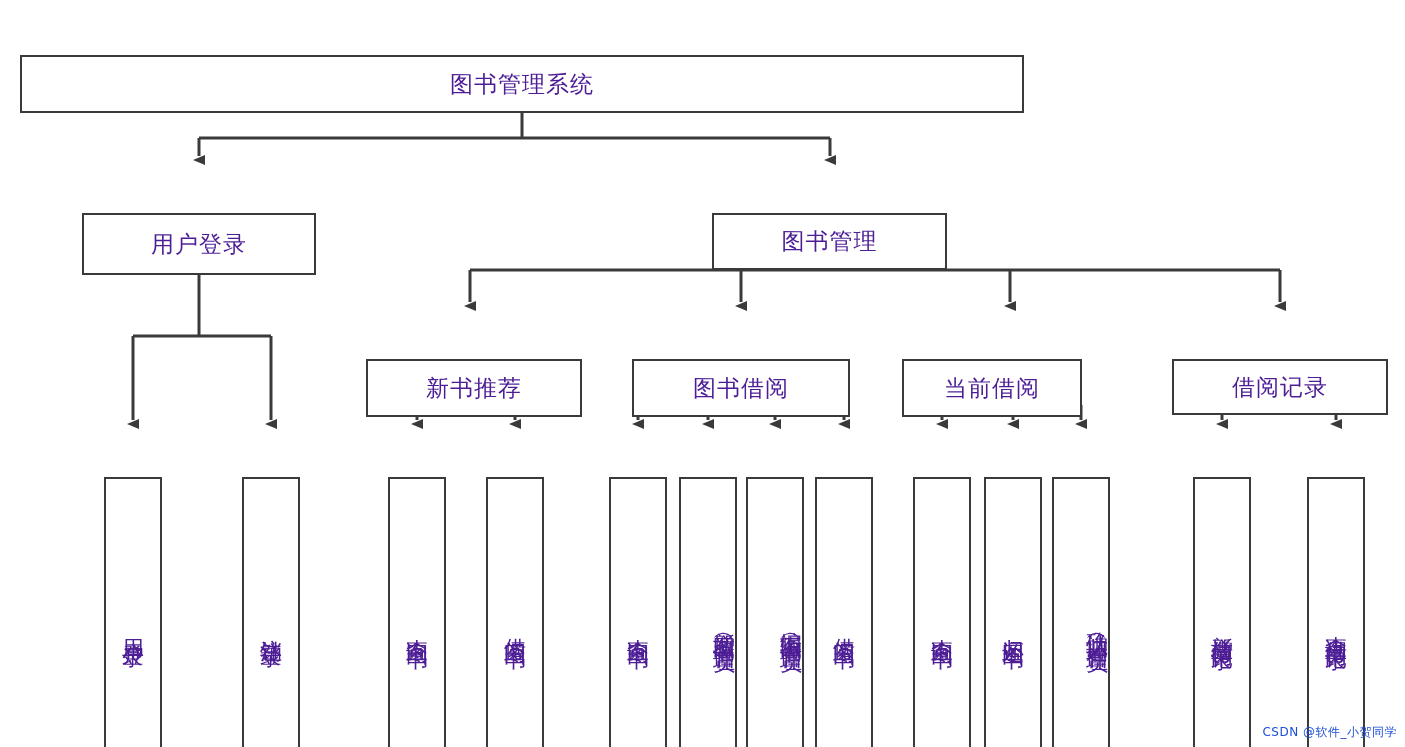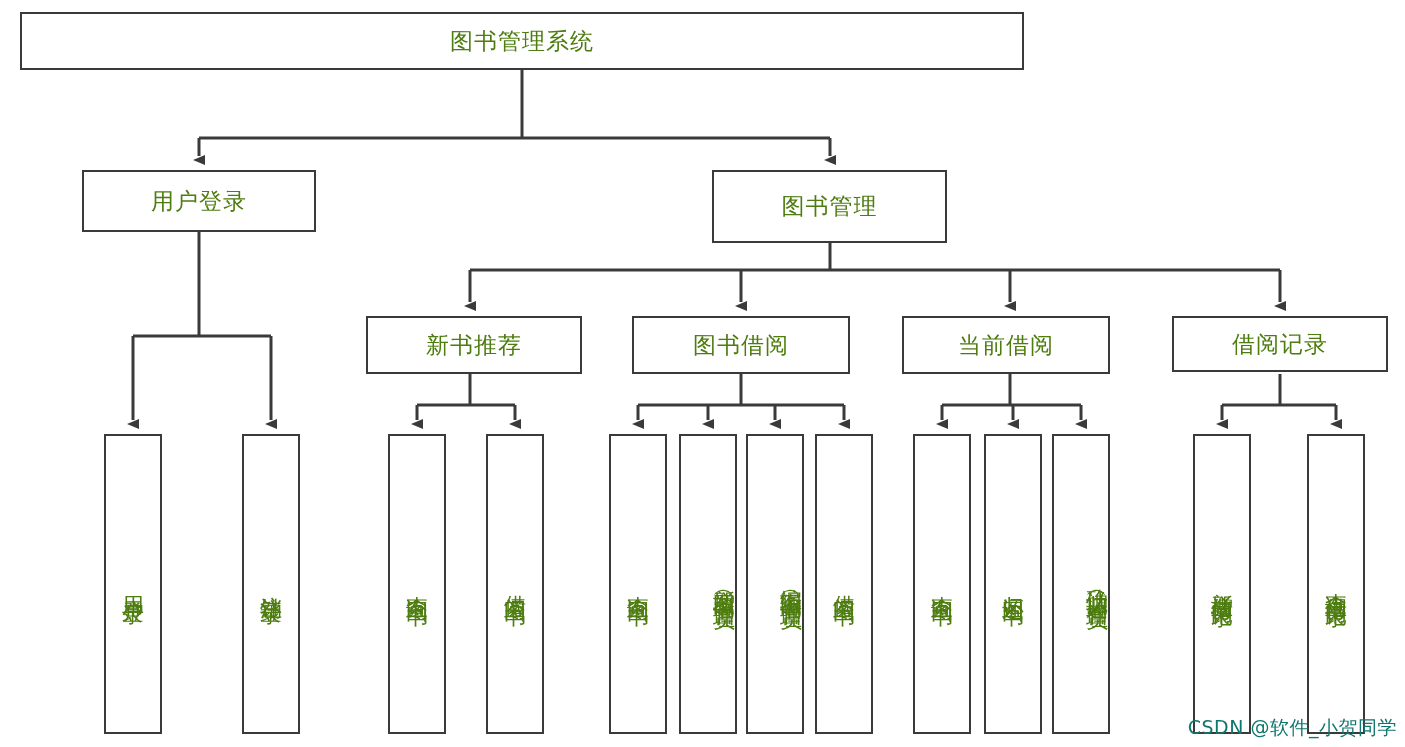--- a/index.html
+++ b/index.html
@@ -27,21 +27,22 @@
     pointer-events: none;
   }
   .node {
     position: absolute;
     box-sizing: border-box;
     border: 2.5px solid #3a3a3a;
     background: #ffffff;
     display: flex;
     align-items: center;
     justify-content: center;
-    color: #4d7c0f;
+    color: #4c1d95;
+    margin-top: 43px;
   }
   .node.h-node {
     font-size: 23px;
     letter-spacing: 1px;
   }
   .node.v-node {
     font-size: 22px;
     writing-mode: vertical-rl;
     text-orientation: upright;
     letter-spacing: 3px;
@@ -59,22 +60,22 @@
     display: block;
   }
   .node-label {
     display: block;
     white-space: nowrap;
   }
   #watermark {
     position: absolute;
     right: 8px;
     bottom: 6px;
-    font-size: 19px;
-    color: #0f766e;
+    font-size: 12px;
+    color: #1d4ed8;
     letter-spacing: 0.5px;
     white-space: nowrap;
     user-select: none;
   }
 </style>
 </head>
 <body>
 
 <div id="canvas">
 
@@ -128,31 +129,31 @@
     </g>
   </svg>
 
   <div class="node h-node" style="left:20px; top:12px; width:1004px; height:58px;">
     <span class="node-label">图书管理系统</span>
   </div>
 
   <div class="node h-node" style="left:82px; top:170px; width:234px; height:62px;">
     <span class="node-label">用户登录</span>
   </div>
-  <div class="node h-node" style="left:712px; top:170px; width:235px; height:73px;">
+  <div class="node h-node" style="left:712px; top:170px; width:235px; height:57px;">
     <span class="node-label">图书管理</span>
   </div>
 
   <div class="node h-node" style="left:366px; top:316px; width:216px; height:58px;">
     <span class="node-label">新书推荐</span>
   </div>
   <div class="node h-node" style="left:632px; top:316px; width:218px; height:58px;">
     <span class="node-label">图书借阅</span>
   </div>
-  <div class="node h-node" style="left:902px; top:316px; width:208px; height:58px;">
+  <div class="node h-node" style="left:902px; top:316px; width:180px; height:58px;">
     <span class="node-label">当前借阅</span>
   </div>
   <div class="node h-node" style="left:1172px; top:316px; width:216px; height:56px;">
     <span class="node-label">借阅记录</span>
   </div>
 
   <div class="node v-node" style="left:104px; top:434px; width:58px; height:300px; align-items:center;">
     <span class="vtext">用户登录</span>
   </div>
   <div class="node v-node" style="left:242px; top:434px; width:58px; height:300px; align-items:center;">

